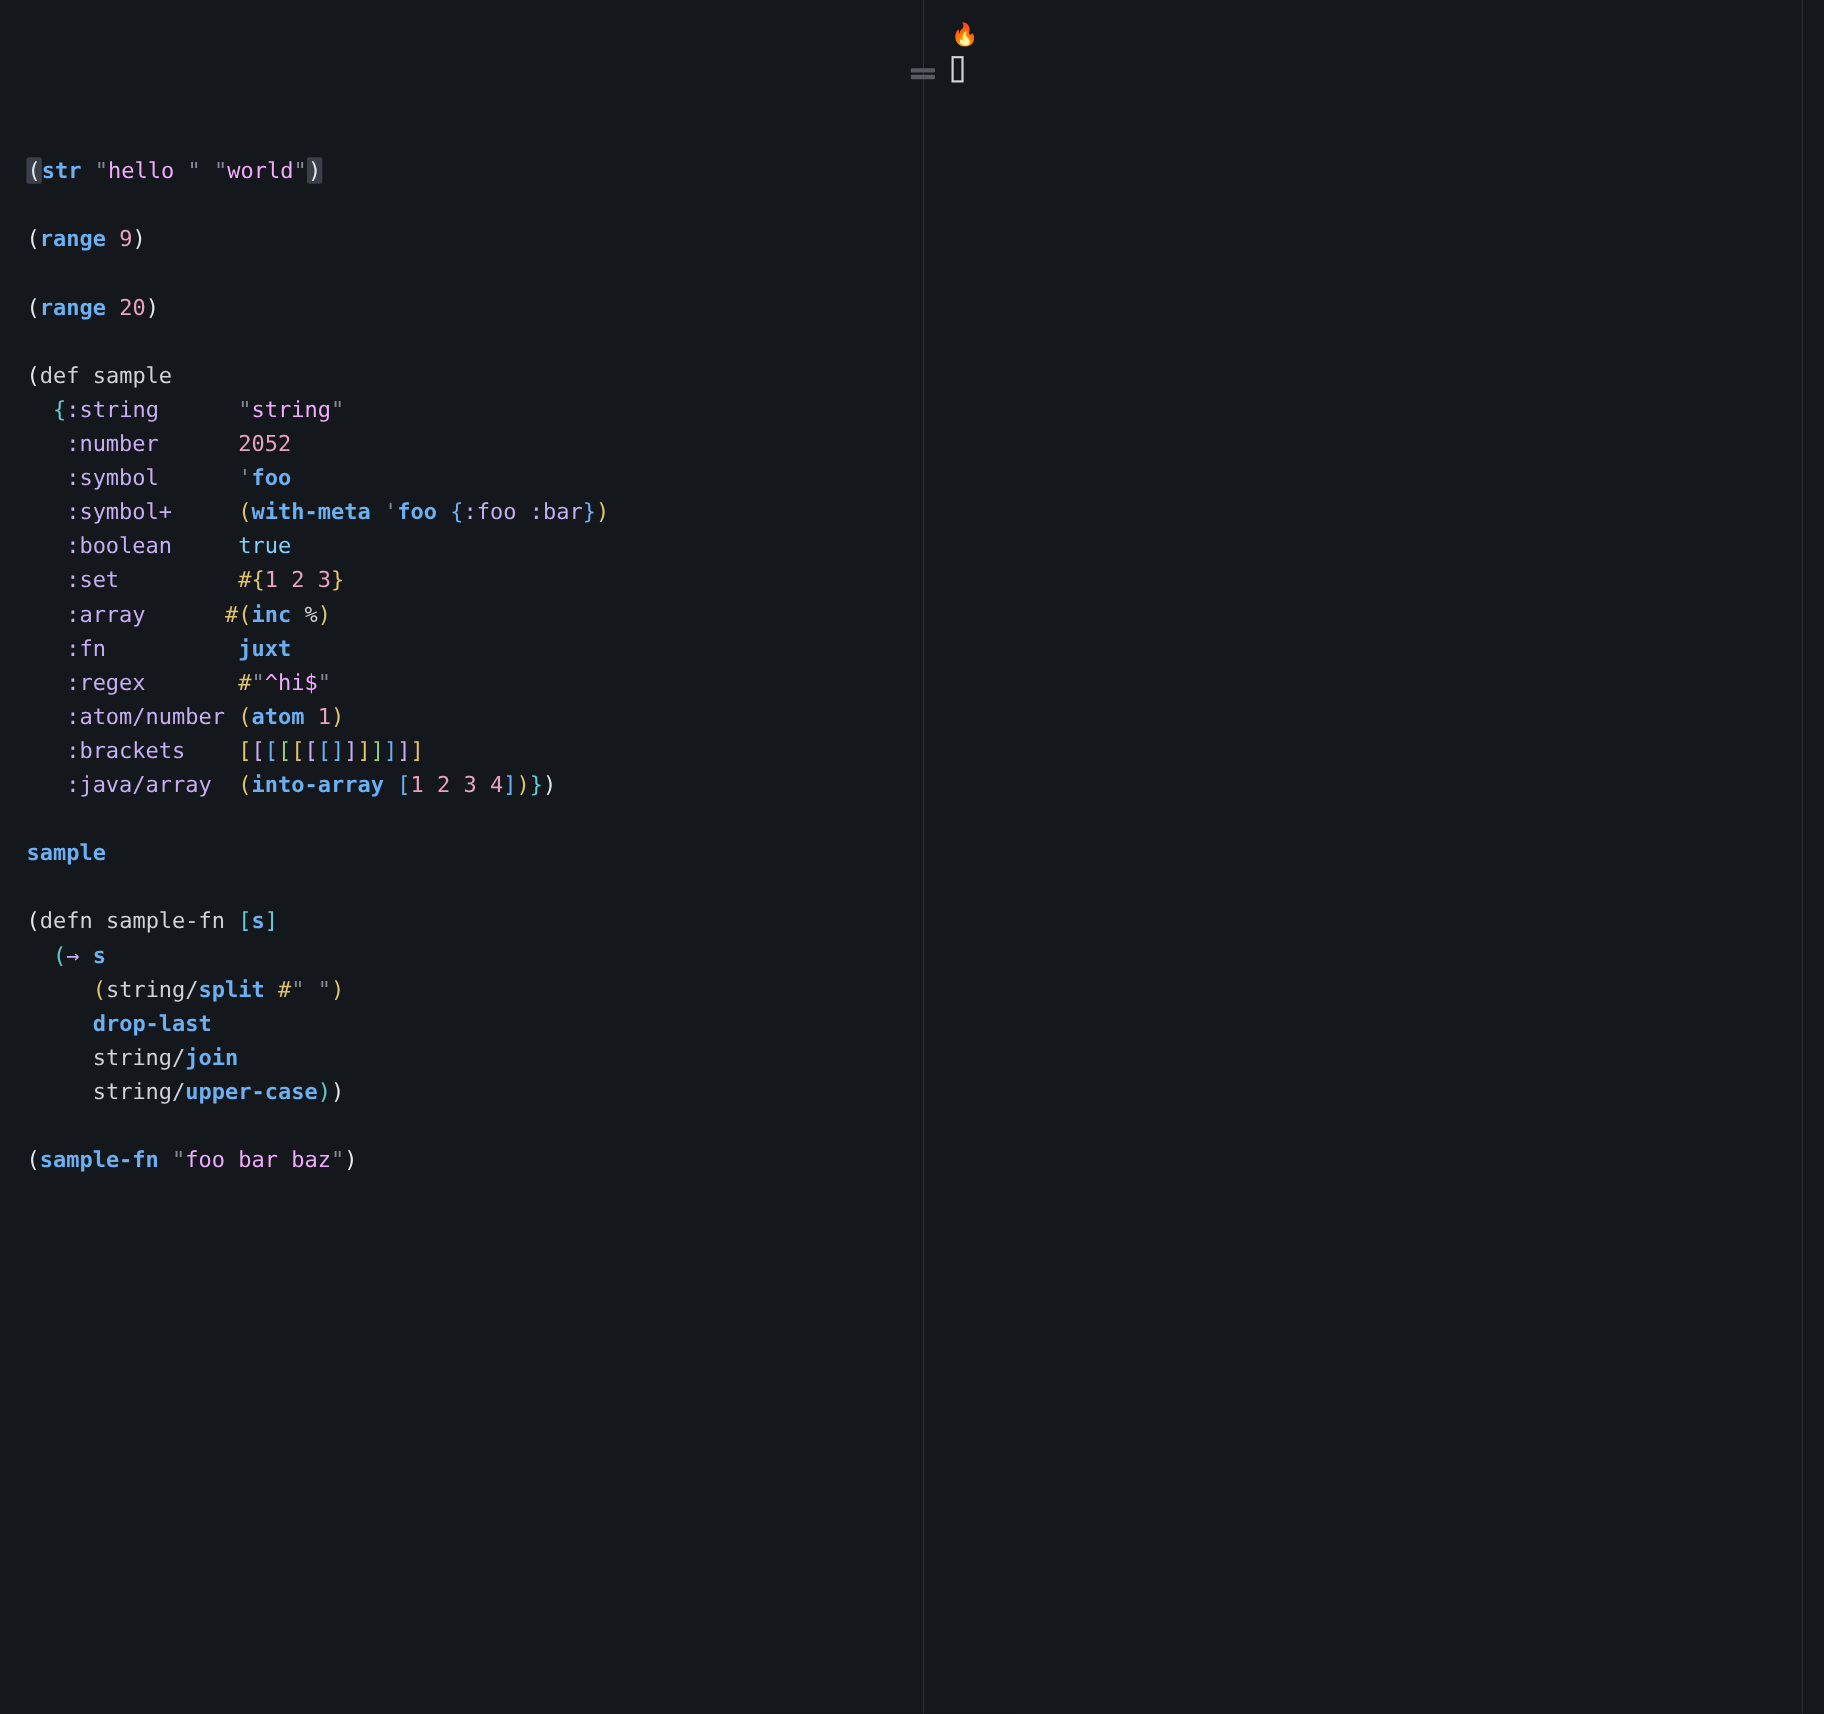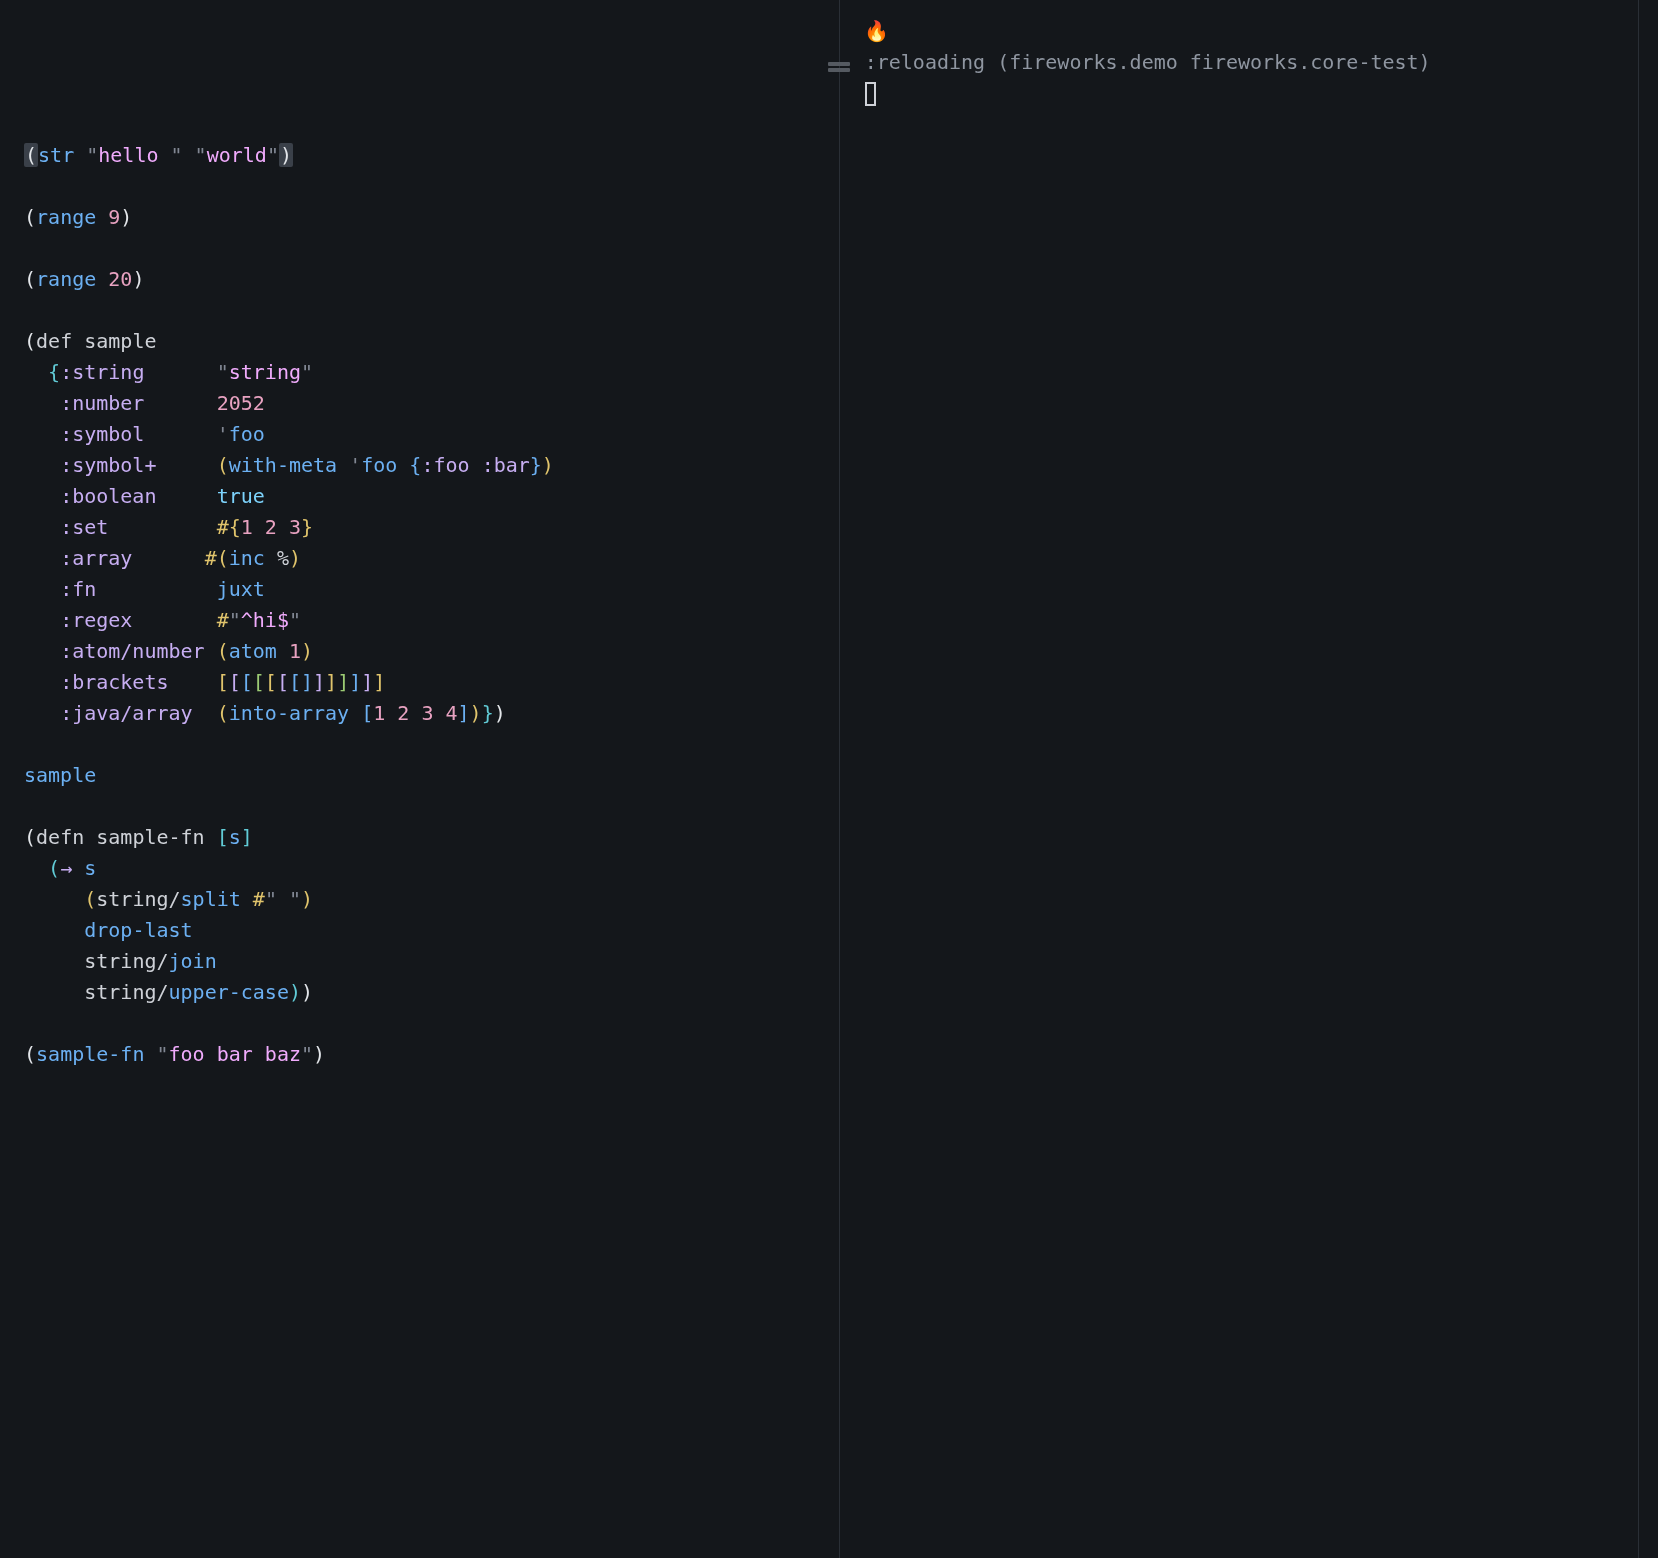--- a/index.html
+++ b/index.html
@@ -61,21 +61,21 @@
   }
   .right-edge {
     flex: 0 0 20px;
     border-left: 1px solid #2a2f36;
   }
   pre { white-space: pre; }
   .blank { height: 1.55em; }
   
   .paren  { color: #e3e6ea; }
   .paren-hl { background: #3a4049; color: #e3e6ea; padding: 0 1px; border-radius: 2px; }
-  .fn     { color: #6cb0f2; }        
+  .fn     { color: #6cb0f2; font-weight: bold; }        
   .str    { color: #f0abfc; }        
   .strq   { color: #818793; }        
   .num    { color: #e8a2c1; }        
   .kw     { color: #c7aef2; margin-top: 20px; }
   .bool   { color: #7dd3fc; }        
   .cur1   { color: #61cbd6; }
   .cur2   { color: #e0c46c; }
   .b1 { color: #e0c46c; }
   .b2 { color: #c7aef2; }
   .b3 { color: #6cb0f2; }
@@ -144,18 +144,17 @@
 
   <div class="gutter">
     <div class="handle">
       <span></span>
         <span></span>
     </div>
   </div>
 
   <div class="pane-right">
     <div class="fire">🔥</div>
-    <div class="repl-line">:reloading (fireworks.demo fireworks.core-test)</div>
     <div><span class="cursor-box"></span></div>
   </div>
 
   <div class="right-edge"></div>
 </div>
 
 </body></html>

